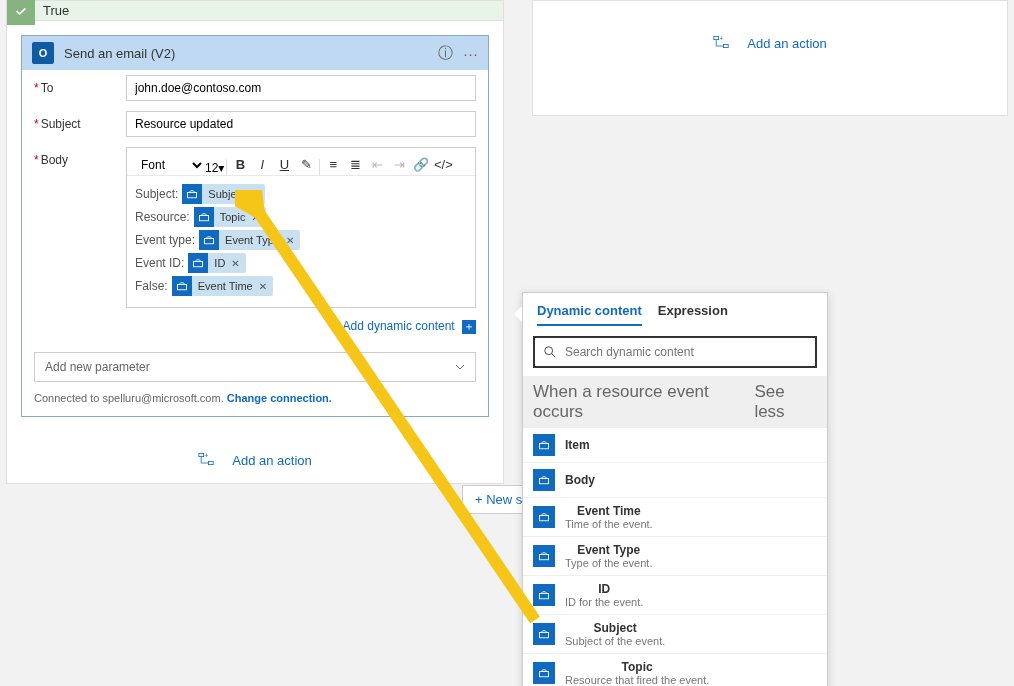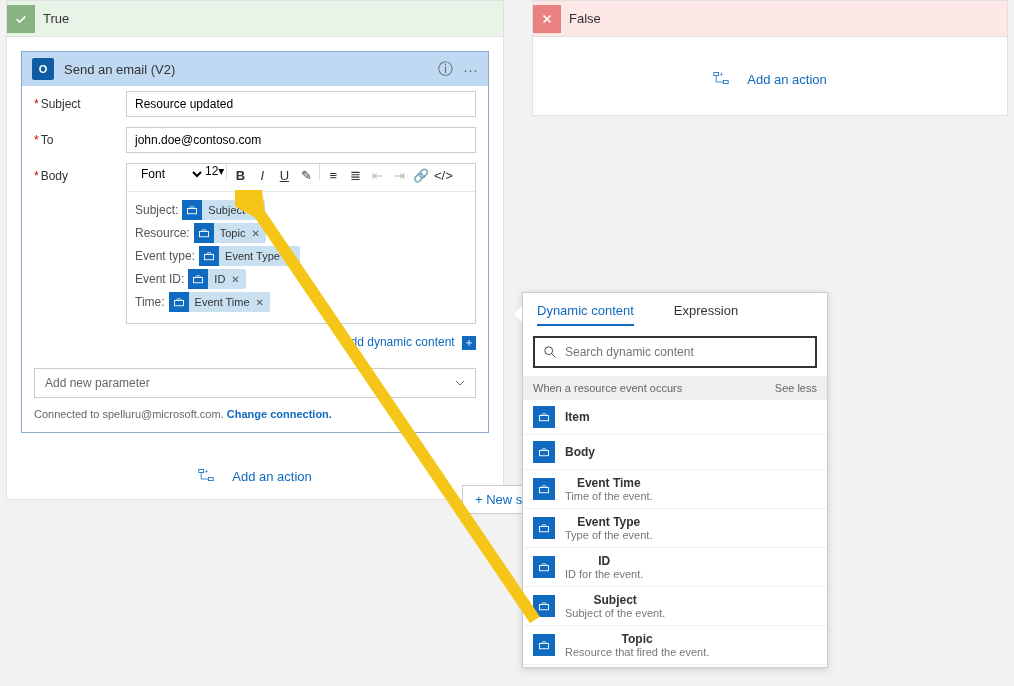--- a/index.html
+++ b/index.html
@@ -1,18 +1,18 @@
 <!DOCTYPE html>
 <html><head>
 <meta charset="utf-8">
 <style>
 * { box-sizing: border-box; margin: 0; padding: 0; font-family: "Segoe UI", Arial, sans-serif; }
 body { background: #f2f2f2; width: 1014px; height: 686px; position: relative; overflow: hidden; }
 
-.branch-header { height: 36px; display: flex; align-items: center; font-size: 13px; color: #333; border-bottom: 1px solid #e0e0e0; }
+.branch-header { height: 20px; display: flex; align-items: center; font-size: 13px; color: #333; border-bottom: 1px solid #e0e0e0; }
 .branch-header.true { background: #e8f4e8; }
 .branch-header.false { background: #fde7e7; }
 .branch-icon { width: 28px; height: 28px; display: flex; align-items: center; justify-content: center; margin-right: 8px; }
 .branch-icon.true { background: #86b37f; }
 .branch-icon.false { background: #e98180; }
 .branch-icon svg { width: 14px; height: 14px; }
 
 .branch-true { position: absolute; left: 6px; top: 0; width: 498px; border: 1px solid #e0e0e0; background: #fff; }
 .branch-false { position: absolute; left: 532px; top: 0; width: 476px; height: 116px; border: 1px solid #e0e0e0; background: #fff; }
 
@@ -24,21 +24,21 @@
 .action-card-header .spacer { flex: 1; }
 .action-card-header .hdr-icon { margin-left: 10px; color: #666; font-size: 15px; cursor: pointer; }
 
 .field-row { display: flex; align-items: flex-start; padding: 5px 12px; }
 .field-label { width: 92px; font-size: 12px; color: #333; padding-top: 6px; }
 .field-label .req { color: #c00; margin-right: 2px; }
 .field-input { flex: 1; }
 .field-input input { width: 100%; height: 26px; border: 1px solid #ccc; font-size: 12px; padding: 0 8px; background: #fff; }
 
 .body-editor { flex: 1; border: 1px solid #ccc; background: #fff; }
-.toolbar { height: 28px; display: flex; align-items: flex-start; border-bottom: 1px solid #e8e8e8; padding: 0 6px; gap: 0; }
+.toolbar { height: 28px; display: flex; align-items: flex-end; border-bottom: 1px solid #e8e8e8; padding: 0 6px; gap: 0; }
 .toolbar .tb-btn { width: 22px; height: 22px; display: flex; align-items: center; justify-content: center; font-size: 13px; color: #333; cursor: pointer; }
 .toolbar .tb-sep { width: 1px; height: 16px; background: #ddd; margin: 0 2px; }
 .toolbar .font-dd { width: 72px; border: none; font-size: 12px; padding: 2px 4px; background: transparent; }
 .size-dd { display: flex; align-items: center; font-size: 12px; }
 
 .body-content { padding: 8px; font-size: 12px; color: #555; }
 .body-line { display: flex; align-items: center; margin-bottom: 3px; }
 .body-label { margin-right: 2px; }
 .token { display: inline-flex; align-items: center; background: #c9e0f0; border-radius: 2px; margin-left: 2px; }
 .token-icon { width: 20px; height: 20px; background: #0f6ac0; display: flex; align-items: center; justify-content: center; }
@@ -56,27 +56,27 @@
 .conn-text a { color: #0f6ac0; text-decoration: none; font-weight: bold; }
 
 .add-action-row { height: 44px; display: flex; align-items: center; justify-content: center; gap: 18px; color: #0f6ac0; font-size: 13px; }
 .add-action-icon svg { width: 16px; height: 14px; }
 
 .new-step { position: absolute; left: 462px; top: 485px; background: #fff; border: 1px solid #ccc; padding: 6px 12px; font-size: 13px; color: #0f6ac0; }
 
 
 .flyout { position: absolute; left: 522px; top: 292px; width: 306px; background: #fff; border: 1px solid #ccc; box-shadow: 0 2px 8px rgba(0,0,0,0.15); padding-bottom:2px; }
 .flyout-pointer { position: absolute; left: 514px; top: 306px; width: 0; height: 0; border-top: 8px solid transparent; border-bottom: 8px solid transparent; border-right: 8px solid #fff; z-index: 5; }
-.flyout-tabs { display: flex; padding: 10px 14px 0 14px; gap: 40px; font-size: 13px; }
+.flyout-tabs { display: flex; padding: 10px 14px 0 14px; gap: 16px; font-size: 13px; font-weight: bold; }
 .flyout-tab { color: #333; padding-bottom: 6px; cursor: pointer; }
 .flyout-tab.active { color: #0f6ac0; border-bottom: 2px solid #0f6ac0; }
 .flyout-search { margin: 10px 10px 0 10px; border: 2px solid #333; height: 32px; display: flex; align-items: center; padding: 0 8px; }
 .flyout-search svg { width: 14px; height: 14px; margin-right: 8px; }
 .flyout-search input { border: none; outline: none; font-size: 12px; flex: 1; }
-.flyout-group-hdr { background: #efefef; color: #666; font-size: 11px; padding: 6px 10px; display: flex; justify-content: space-between; margin-top: 8px; }
+.flyout-group-hdr { background: #efefef; color: #666; font-size: 17px; padding: 6px 10px; display: flex; justify-content: space-between; margin-top: 8px; }
 .flyout-group-hdr .see-less { cursor: pointer; }
 .fly-scroll { max-height: 310px; overflow-y: scroll; }
 .fly-scroll::-webkit-scrollbar { width: 12px; }
 .fly-scroll::-webkit-scrollbar-thumb { background: #c8c8c8; }
 .fly-item { display: flex; align-items: center; padding: 6px 10px; border-bottom: 1px solid #f0f0f0; cursor: pointer; }
 .fly-item .fi-icon { width: 22px; height: 22px; background: #0f6ac0; margin-right: 10px; display:flex; align-items:center; justify-content:center; }
 .fly-item .fi-icon svg { width:12px; height:12px; }
 .fly-item .fi-text .t { font-size: 12px; font-weight: 600; color: #333; text-align: center; }
 .fly-item .fi-text .d { font-size: 11px; color: #777; }
 
@@ -98,26 +98,26 @@
     <div class="action-card">
       <div class="action-card-header">
         <div class="outlook-icon">O</div>
         <span>Send an email (V2)</span>
         <div class="spacer"></div>
         <span class="hdr-icon">ⓘ</span>
         <span class="hdr-icon">···</span>
       </div>
       <div style="background:#fff;">
         <div class="field-row">
+          <div class="field-label"><span class="req">*</span><span>To</span></div>
+          <div class="field-input"><input type="text" value="john.doe@contoso.com" style=""></div>
+        </div>
+        <div class="field-row">
           <div class="field-label"><span class="req">*</span><span>Subject</span></div>
           <div class="field-input"><input type="text" value="Resource updated" style=""></div>
-        </div>
-        <div class="field-row">
-          <div class="field-label"><span class="req">*</span><span>To</span></div>
-          <div class="field-input"><input type="text" value="john.doe@contoso.com" style=""></div>
         </div>
         <div class="field-row">
           <div class="field-label"><span class="req">*</span><span>Body</span></div>
           <div class="body-editor">
             <div class="toolbar">
               <select class="font-dd"><option>Font</option></select>
               <span class="size-dd"><span>12</span> ▾</span>
               <span class="tb-sep"></span>
               <span class="tb-btn">
                   <b>B</b>
@@ -184,21 +184,21 @@
                       <svg viewBox="0 0 16 16">
                         <rect x="2" y="6" width="12" height="7" fill="none" stroke="#fff" stroke-width="1.2"></rect>
                         <path d="M4 6 Q8 1 12 6" fill="none" stroke="#fff" stroke-width="1.2"></path>
                       </svg>
                     </span>
                     <span class="token-text">ID</span>
                     <span class="token-x">✕</span>
                   </span>
                 </div>
                 <div class="body-line">
-                  <span class="body-label">Time:</span>
+                  <span class="body-label">False:</span>
                   <span class="token">
                     <span class="token-icon">
                       <svg viewBox="0 0 16 16">
                         <rect x="2" y="6" width="12" height="7" fill="none" stroke="#fff" stroke-width="1.2"></rect>
                         <path d="M4 6 Q8 1 12 6" fill="none" stroke="#fff" stroke-width="1.2"></path>
                       </svg>
                     </span>
                     <span class="token-text">Event Time</span>
                     <span class="token-x">✕</span>
                   </span>
@@ -230,28 +230,20 @@
           <rect x="13" y="11" width="6" height="4" stroke="#0f6ac0" fill="none"></rect>
           <path d="M4 5 L4 13 L13 13" stroke="#0f6ac0" fill="none"></path>
           <text x="8" y="7" font-size="8" fill="#0f6ac0">+</text>
         </svg>
     </span>
     <span>Add an action</span>
   </div>
 </div>
 
 <div class="branch-false">
-  <div class="branch-header false">
-    <div class="branch-icon false">
-      <svg viewBox="0 0 16 16">
-          <path d="M4 4 L12 12 M12 4 L4 12" stroke="#fff" stroke-width="2"></path>
-        </svg>
-    </div>
-    <span>False</span>
-  </div>
   <div class="add-action-row" style="height:84px">
     <span class="add-action-icon">
       <svg viewBox="0 0 20 16">
           <rect x="1" y="1" width="6" height="4" stroke="#0f6ac0" fill="none"></rect>
           <rect x="13" y="11" width="6" height="4" stroke="#0f6ac0" fill="none"></rect>
           <path d="M4 5 L4 13 L13 13" stroke="#0f6ac0" fill="none"></path>
           <text x="8" y="7" font-size="8" fill="#0f6ac0">+</text>
         </svg>
     </span>
     <span>Add an action</span>

